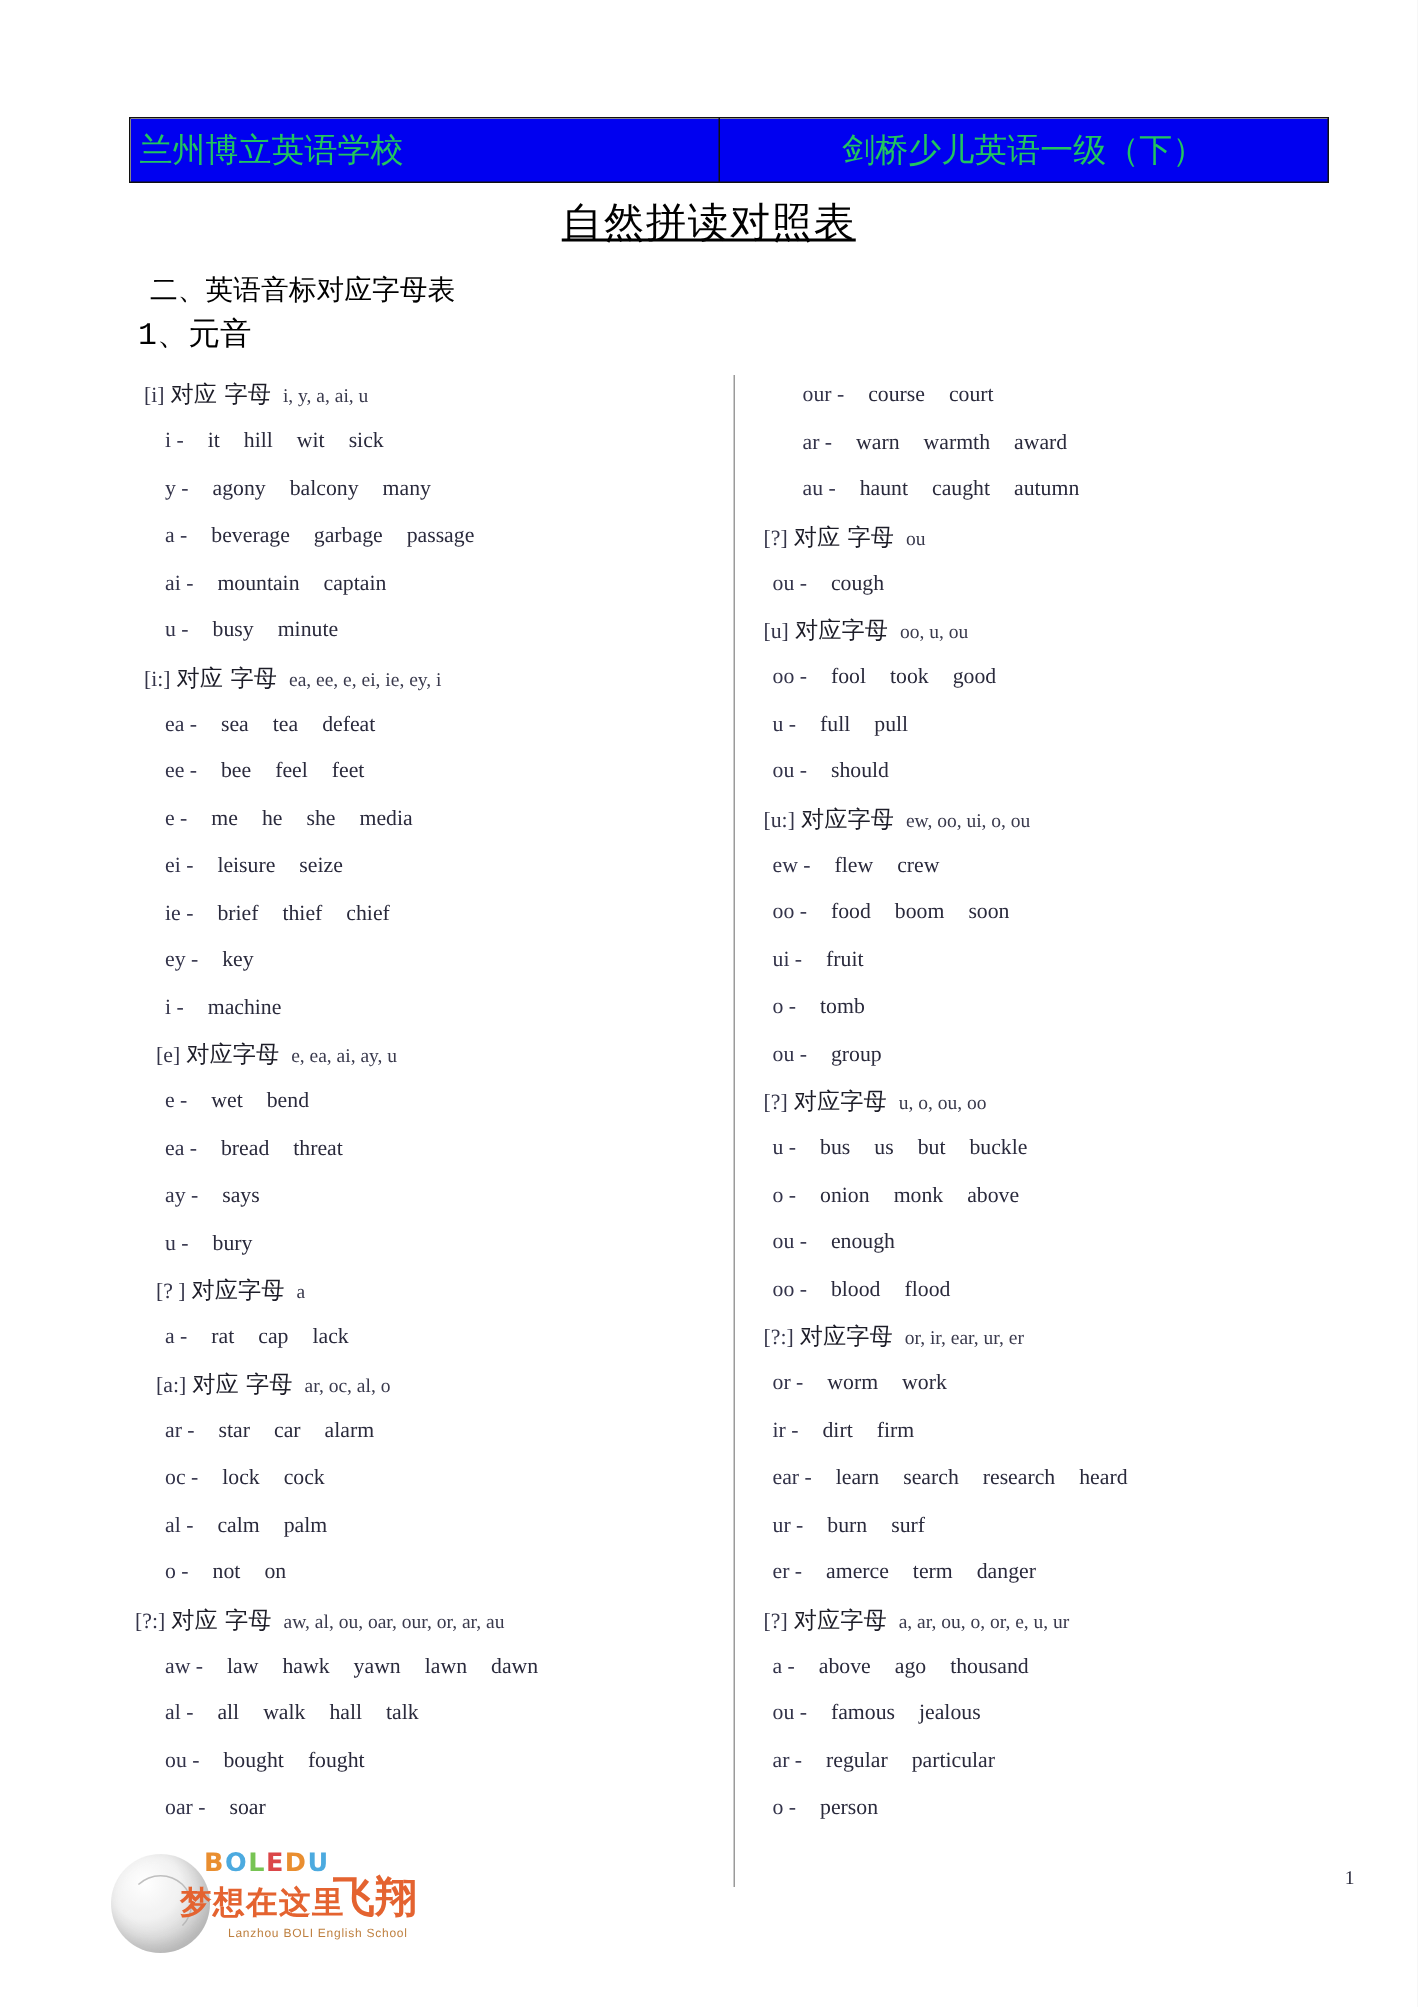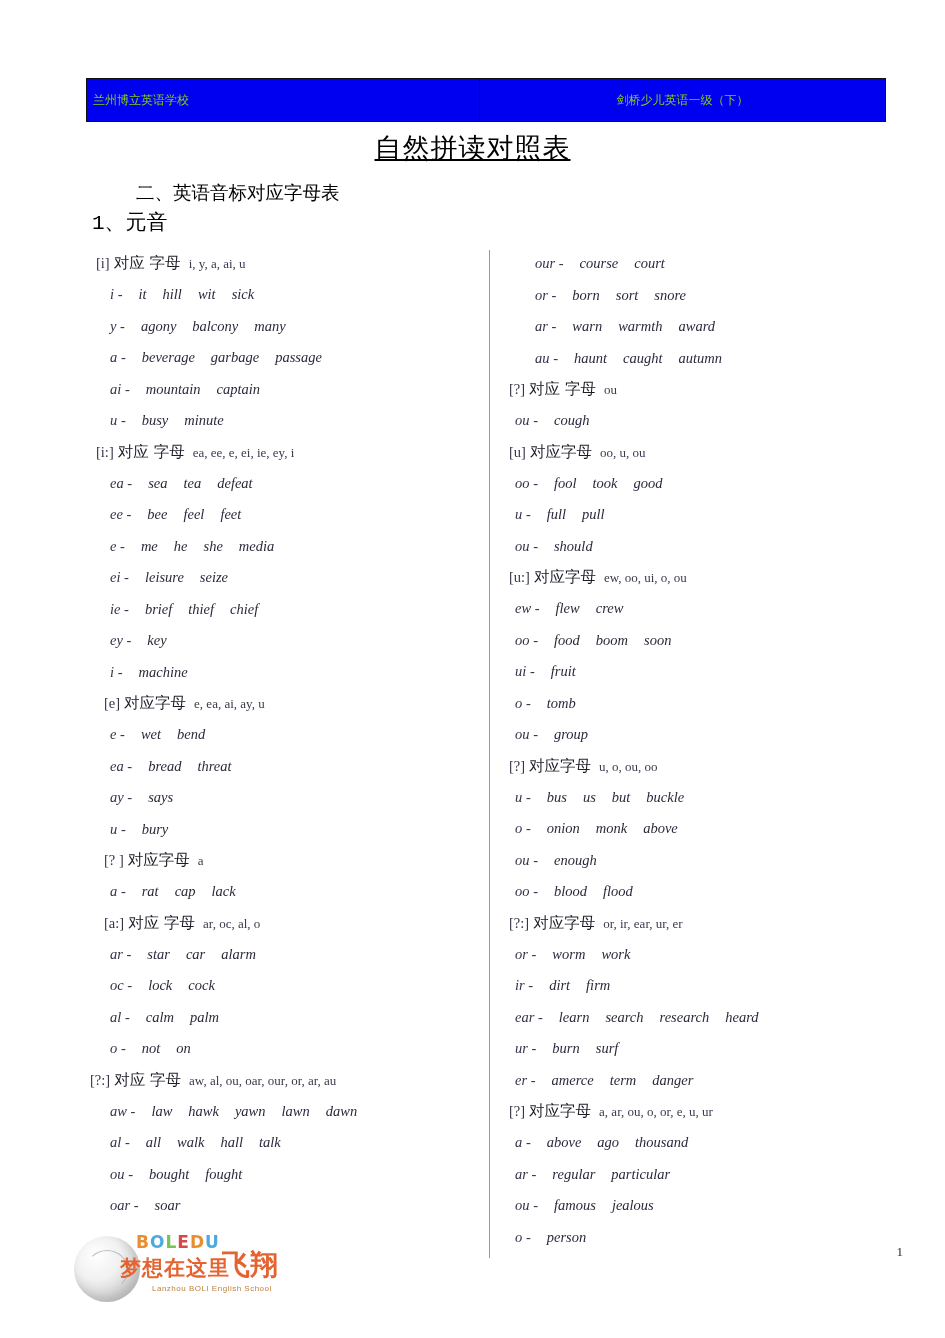--- a/index.html
+++ b/index.html
@@ -37,22 +37,22 @@
     height: 42px;
     border-collapse: collapse;
     table-layout: fixed;
   }
   .header-table td {
     background: #0000f0;
     border: 1px solid #101010;
     padding: 0 6px;
     height: 42px;
     font-family: "DejaVu Sans", sans-serif;
-    font-size: 12px;
-    color: #84cc16;
+    font-size: 22px;
+    color: #22c55e;
     vertical-align: middle;
     white-space: nowrap;
     overflow: hidden;
   }
   .header-left  { width: 380px; text-align: left; }
   .header-right { width: 393px; text-align: center; }
 
   
   .doc-title {
     position: absolute;
@@ -66,21 +66,20 @@
     letter-spacing: 1px;
     text-decoration: underline;
   }
   .section-heading {
     position: absolute;
     left: 78px;
     top: 162px;
     font-family: "DejaVu Sans", sans-serif;
     font-size: 18.5px;
     color: #000000;
-    margin-left: 36px;
   }
   .subsection-heading {
     position: absolute;
     left: 70px;
     top: 190px;
     font-family: Liberation Mono, monospace;
     font-size: 21px;
     color: #000000;
   }
 
@@ -135,21 +134,20 @@
     color: #3a3a4d;
     margin-left: 4px;
   }
 
   .phon-row {
     font-family: "Liberation Serif", serif;
     font-size: 14.5px;
     color: #2a2a3c;
     line-height: 31.5px;
     white-space: nowrap;
-    font-style: italic;
   }
   .phon-row .lead {
     color: #33334a;
   }
   .phon-row .words {
     color: #2a2a3c;
   }
   .phon-row .w { margin-right: 16px; }
 
   
@@ -306,21 +304,20 @@
             <div class="phon-head ind-1"><span class="sym">[?:]</span><span class="cn">对应 字母</span><span class="letters">aw, al, ou, oar, our, or, ar, au</span></div>
             <div class="phon-row ind-4"><span class="lead w">aw -</span><span class="words w">law</span><span class="words w">hawk</span><span class="words w">yawn</span><span class="words w">lawn</span><span class="words w">dawn</span></div>
             <div class="phon-row ind-4"><span class="lead w">al -</span><span class="words w">all</span><span class="words w">walk</span><span class="words w">hall</span><span class="words w">talk</span></div>
             <div class="phon-row ind-4"><span class="lead w">ou -</span><span class="words w">bought</span><span class="words w">fought</span></div>
             <div class="phon-row ind-4"><span class="lead w">oar -</span><span class="words w">soar</span></div>
           </div>
         </div>
       <div class="col col-right" id="colRight">
           <div class="phon-group">
             <div class="phon-row ind-4"><span class="lead w">our -</span><span class="words w">course</span><span class="words w">court</span></div>
-            <div class="phon-row ind-4"><span class="lead w">or -</span><span class="words w">born</span><span class="words w">sort</span><span class="words w">snore</span></div>
             <div class="phon-row ind-4"><span class="lead w">ar -</span><span class="words w">warn</span><span class="words w">warmth</span><span class="words w">award</span></div>
             <div class="phon-row ind-4"><span class="lead w">au -</span><span class="words w">haunt</span><span class="words w">caught</span><span class="words w">autumn</span></div>
           </div>
           <div class="phon-group">
             <div class="phon-head ind-0"><span class="sym">[?]</span><span class="cn">对应 字母</span><span class="letters">ou</span></div>
             <div class="phon-row ind-1"><span class="lead w">ou -</span><span class="words w">cough</span></div>
           </div>
           <div class="phon-group">
             <div class="phon-head ind-0"><span class="sym">[u]</span><span class="cn">对应字母</span><span class="letters">oo, u, ou</span></div>
             <div class="phon-row ind-1"><span class="lead w">oo -</span><span class="words w">fool</span><span class="words w">took</span><span class="words w">good</span></div>
@@ -346,22 +343,22 @@
             <div class="phon-head ind-0"><span class="sym">[?:]</span><span class="cn">对应字母</span><span class="letters">or, ir, ear, ur, er</span></div>
             <div class="phon-row ind-1"><span class="lead w">or -</span><span class="words w">worm</span><span class="words w">work</span></div>
             <div class="phon-row ind-1"><span class="lead w">ir -</span><span class="words w">dirt</span><span class="words w">firm</span></div>
             <div class="phon-row ind-1"><span class="lead w">ear -</span><span class="words w">learn</span><span class="words w">search</span><span class="words w">research</span><span class="words w">heard</span></div>
             <div class="phon-row ind-1"><span class="lead w">ur -</span><span class="words w">burn</span><span class="words w">surf</span></div>
             <div class="phon-row ind-1"><span class="lead w">er -</span><span class="words w">amerce</span><span class="words w">term</span><span class="words w">danger</span></div>
           </div>
           <div class="phon-group">
             <div class="phon-head ind-0"><span class="sym">[?]</span><span class="cn">对应字母</span><span class="letters">a, ar, ou, o, or, e, u, ur</span></div>
             <div class="phon-row ind-1"><span class="lead w">a -</span><span class="words w">above</span><span class="words w">ago</span><span class="words w">thousand</span></div>
+            <div class="phon-row ind-1"><span class="lead w">ou -</span><span class="words w">famous</span><span class="words w">jealous</span></div>
             <div class="phon-row ind-1"><span class="lead w">ar -</span><span class="words w">regular</span><span class="words w">particular</span></div>
-            <div class="phon-row ind-1"><span class="lead w">ou -</span><span class="words w">famous</span><span class="words w">jealous</span></div>
             <div class="phon-row ind-1"><span class="lead w">o -</span><span class="words w">person</span></div>
           </div>
         </div>
     </div>
 
     <div class="logo">
       <div class="logo-globe"></div>
       <div class="logo-boledu" id="logoBrand"><span>B</span><span>O</span><span>L</span><span>E</span><span>D</span><span>U</span></div>
       <div class="logo-cn">梦想在这里</div>
       <div class="logo-fly">飞翔</div>

